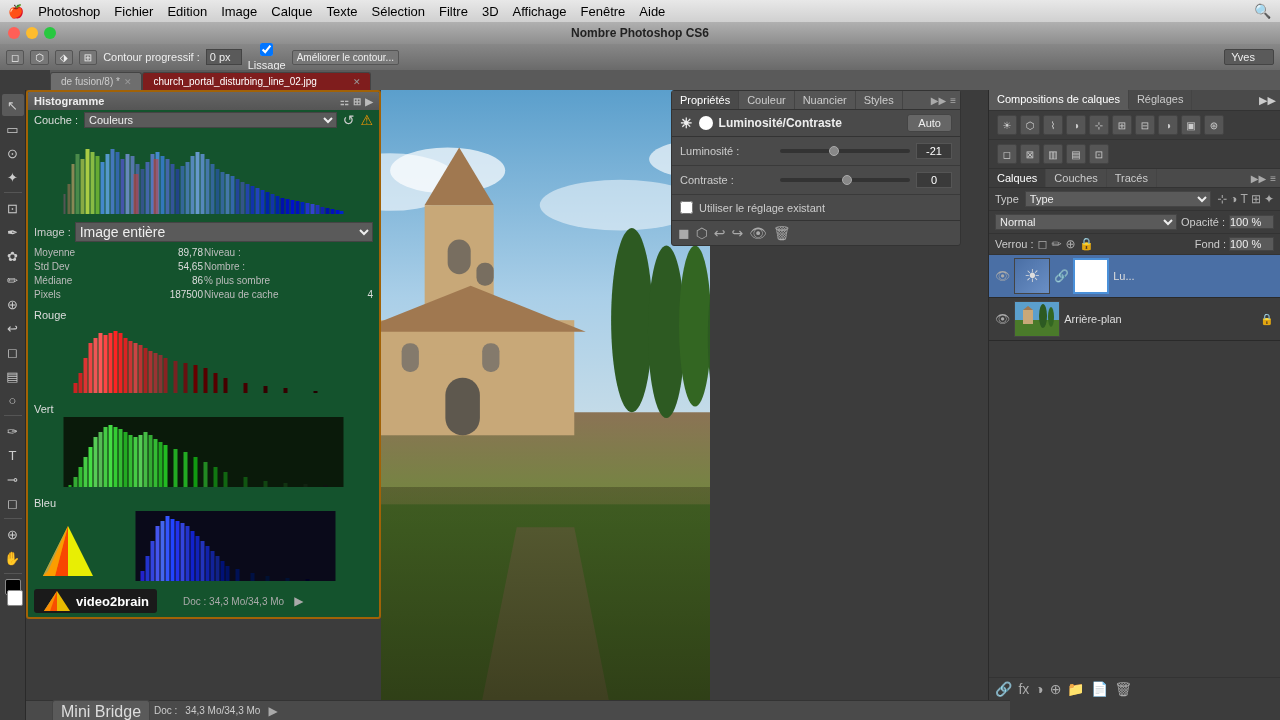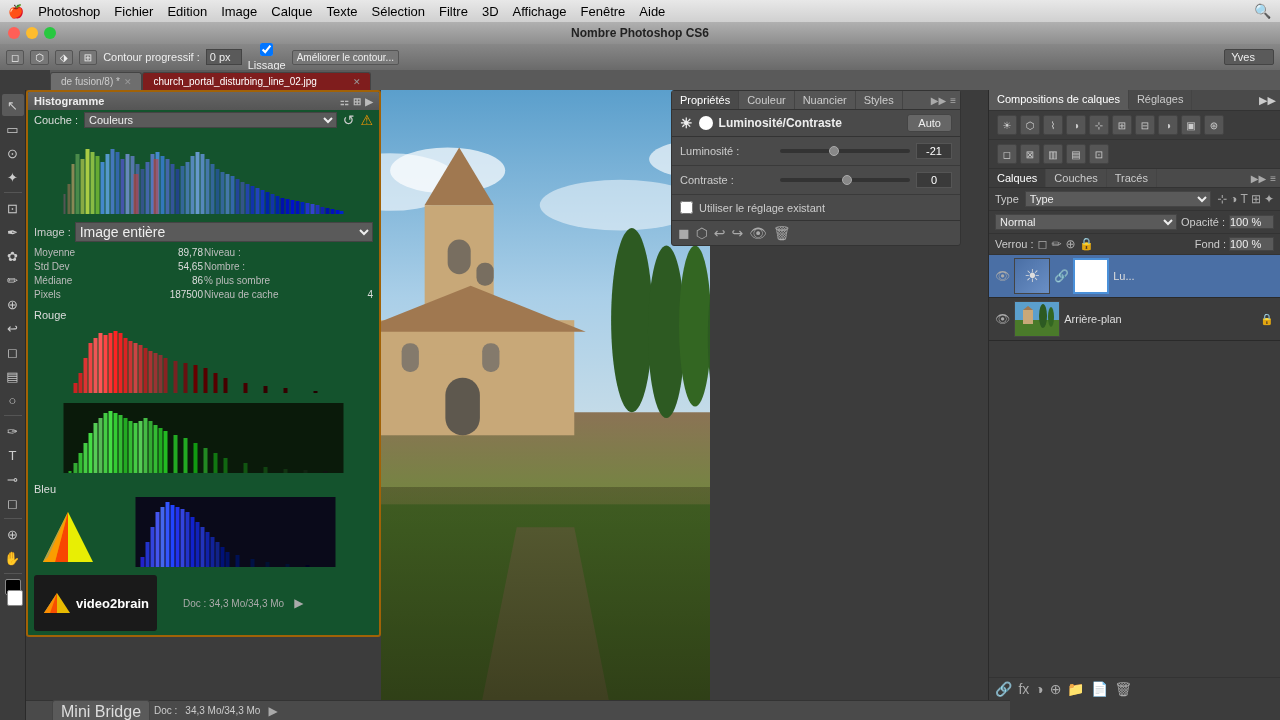--- a/index.html
+++ b/index.html
@@ -779,20 +779,21 @@
       <rect x="150" y="50" width="4" height="20" fill="#550000"></rect>
       <rect x="160" y="55" width="4" height="15" fill="#440000"></rect>
       <rect x="180" y="60" width="4" height="10" fill="#440000"></rect>
       <rect x="200" y="63" width="4" height="7" fill="#330000"></rect>
       <rect x="220" y="65" width="4" height="5" fill="#330000"></rect>
       <rect x="250" y="68" width="4" height="2" fill="#220000"></rect>
     </svg>
   </div>
 
   <div class="channel-section">
+    <div class="channel-label">Vert</div>
     <svg class="hist-mini-svg" viewBox="0 0 280 70">
       <rect x="0" y="0" width="280" height="70" fill="#0a1a0a"></rect>
       <rect x="5" y="68" width="3" height="2" fill="#22aa22"></rect>
       <rect x="10" y="60" width="4" height="10" fill="#33aa33"></rect>
       <rect x="15" y="50" width="4" height="20" fill="#33bb33"></rect>
       <rect x="20" y="40" width="4" height="30" fill="#44cc44"></rect>
       <rect x="25" y="30" width="4" height="40" fill="#44dd44"></rect>
       <rect x="30" y="20" width="4" height="50" fill="#55cc55"></rect>
       <rect x="35" y="15" width="4" height="55" fill="#55bb55"></rect>
       <rect x="40" y="10" width="4" height="60" fill="#44cc44"></rect>
@@ -855,21 +856,21 @@
         <rect x="100" y="58" width="4" height="12" fill="#001155"></rect>
         <rect x="115" y="62" width="4" height="8" fill="#001144"></rect>
         <rect x="130" y="65" width="4" height="5" fill="#001133"></rect>
         <rect x="150" y="67" width="4" height="3" fill="#001133"></rect>
         <rect x="170" y="68" width="4" height="2" fill="#000022"></rect>
       </svg>
     </div>
   </div>
 
   <div class="brand-area">
-    <div style="background:#1a1a1a; padding:16px 8px; border-radius:3px; display:flex; align-items:center; gap:4px;">
+    <div style="background:#1a1a1a; padding:0 8px; border-radius:3px; display:flex; align-items:center; gap:4px;">
       <svg width="30" height="24" viewBox="0 0 30 24">
         <polygon points="15,2 2,22 28,22" fill="#ffcc00" opacity="0.9"></polygon>
         <polygon points="15,2 2,22 8,22" fill="#ff8800" opacity="0.9"></polygon>
         <polygon points="15,2 8,22 15,22" fill="#ff2200" opacity="0.7"></polygon>
         <polygon points="5,18 15,2 2,22" fill="#00aaff" opacity="0.4"></polygon>
       </svg>
       <span style="font-size:13px; font-weight:bold; color:#fff;">video2brain</span>
     </div>
     <span style="font-size:10px; color:#aaa; margin-left:20px;">Doc : 34,3 Mo/34,3 Mo</span>
     <span style="font-size:12px; color:#aaa; cursor:pointer; margin-left:4px;">▶</span>

